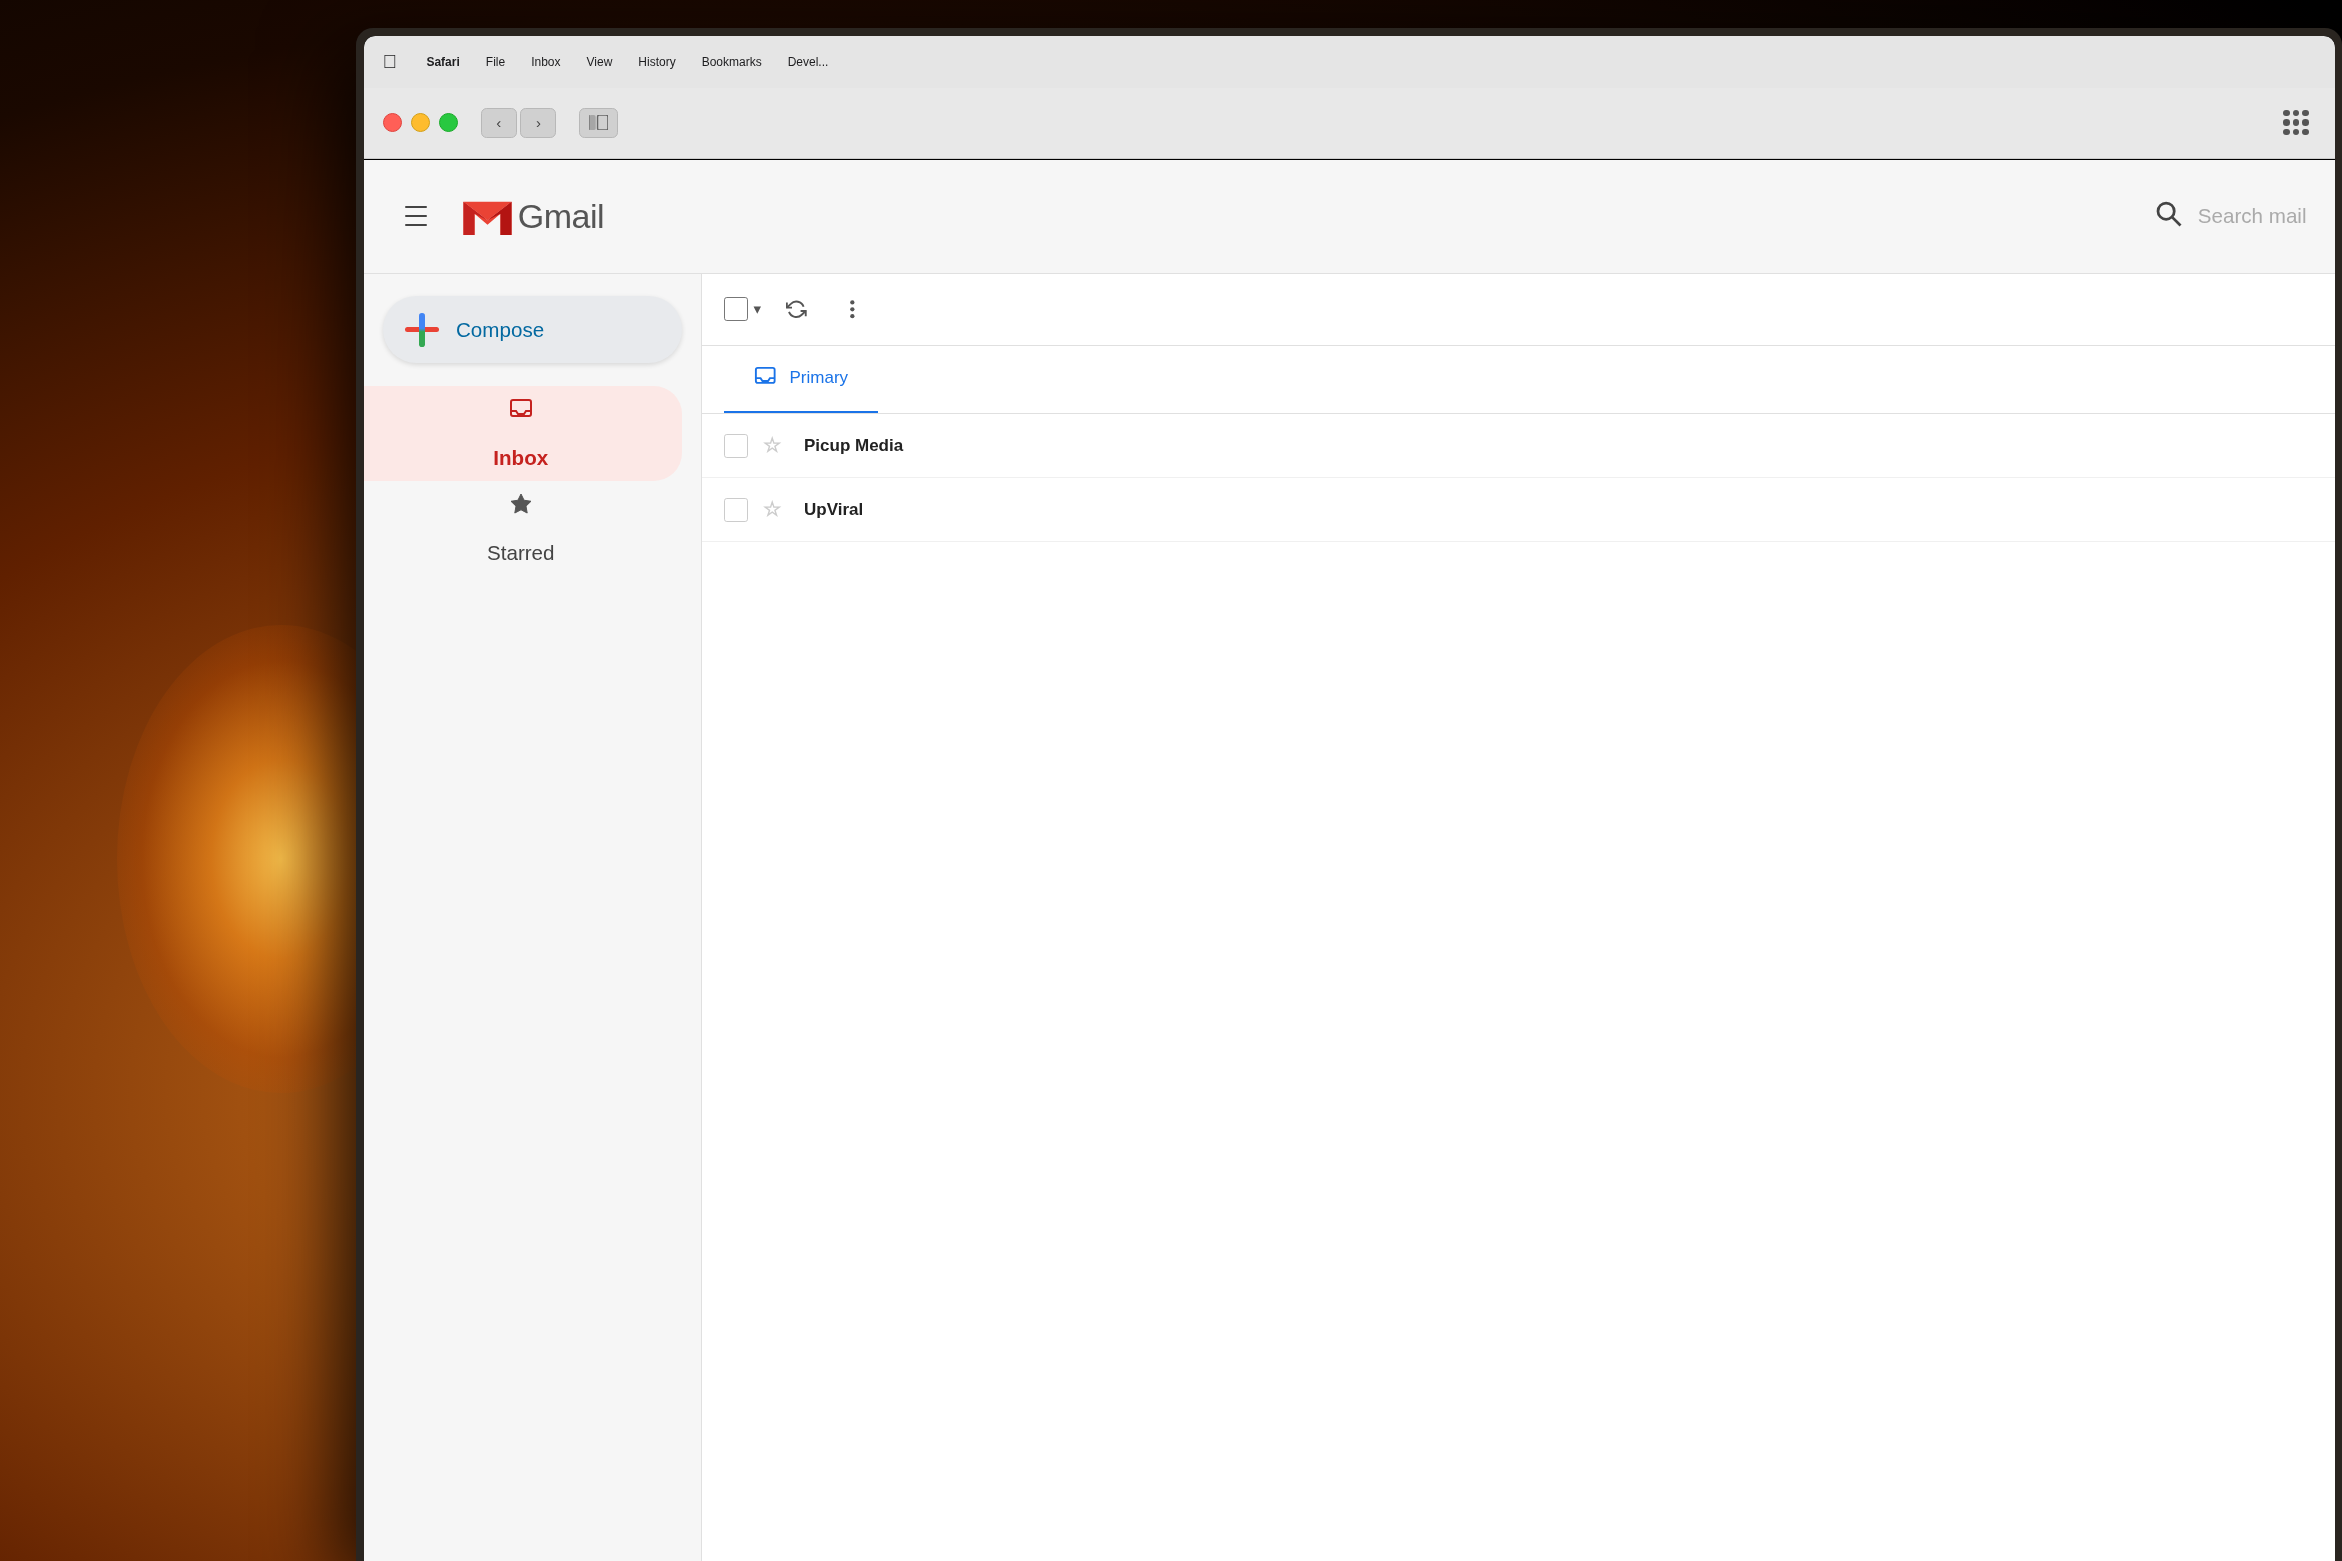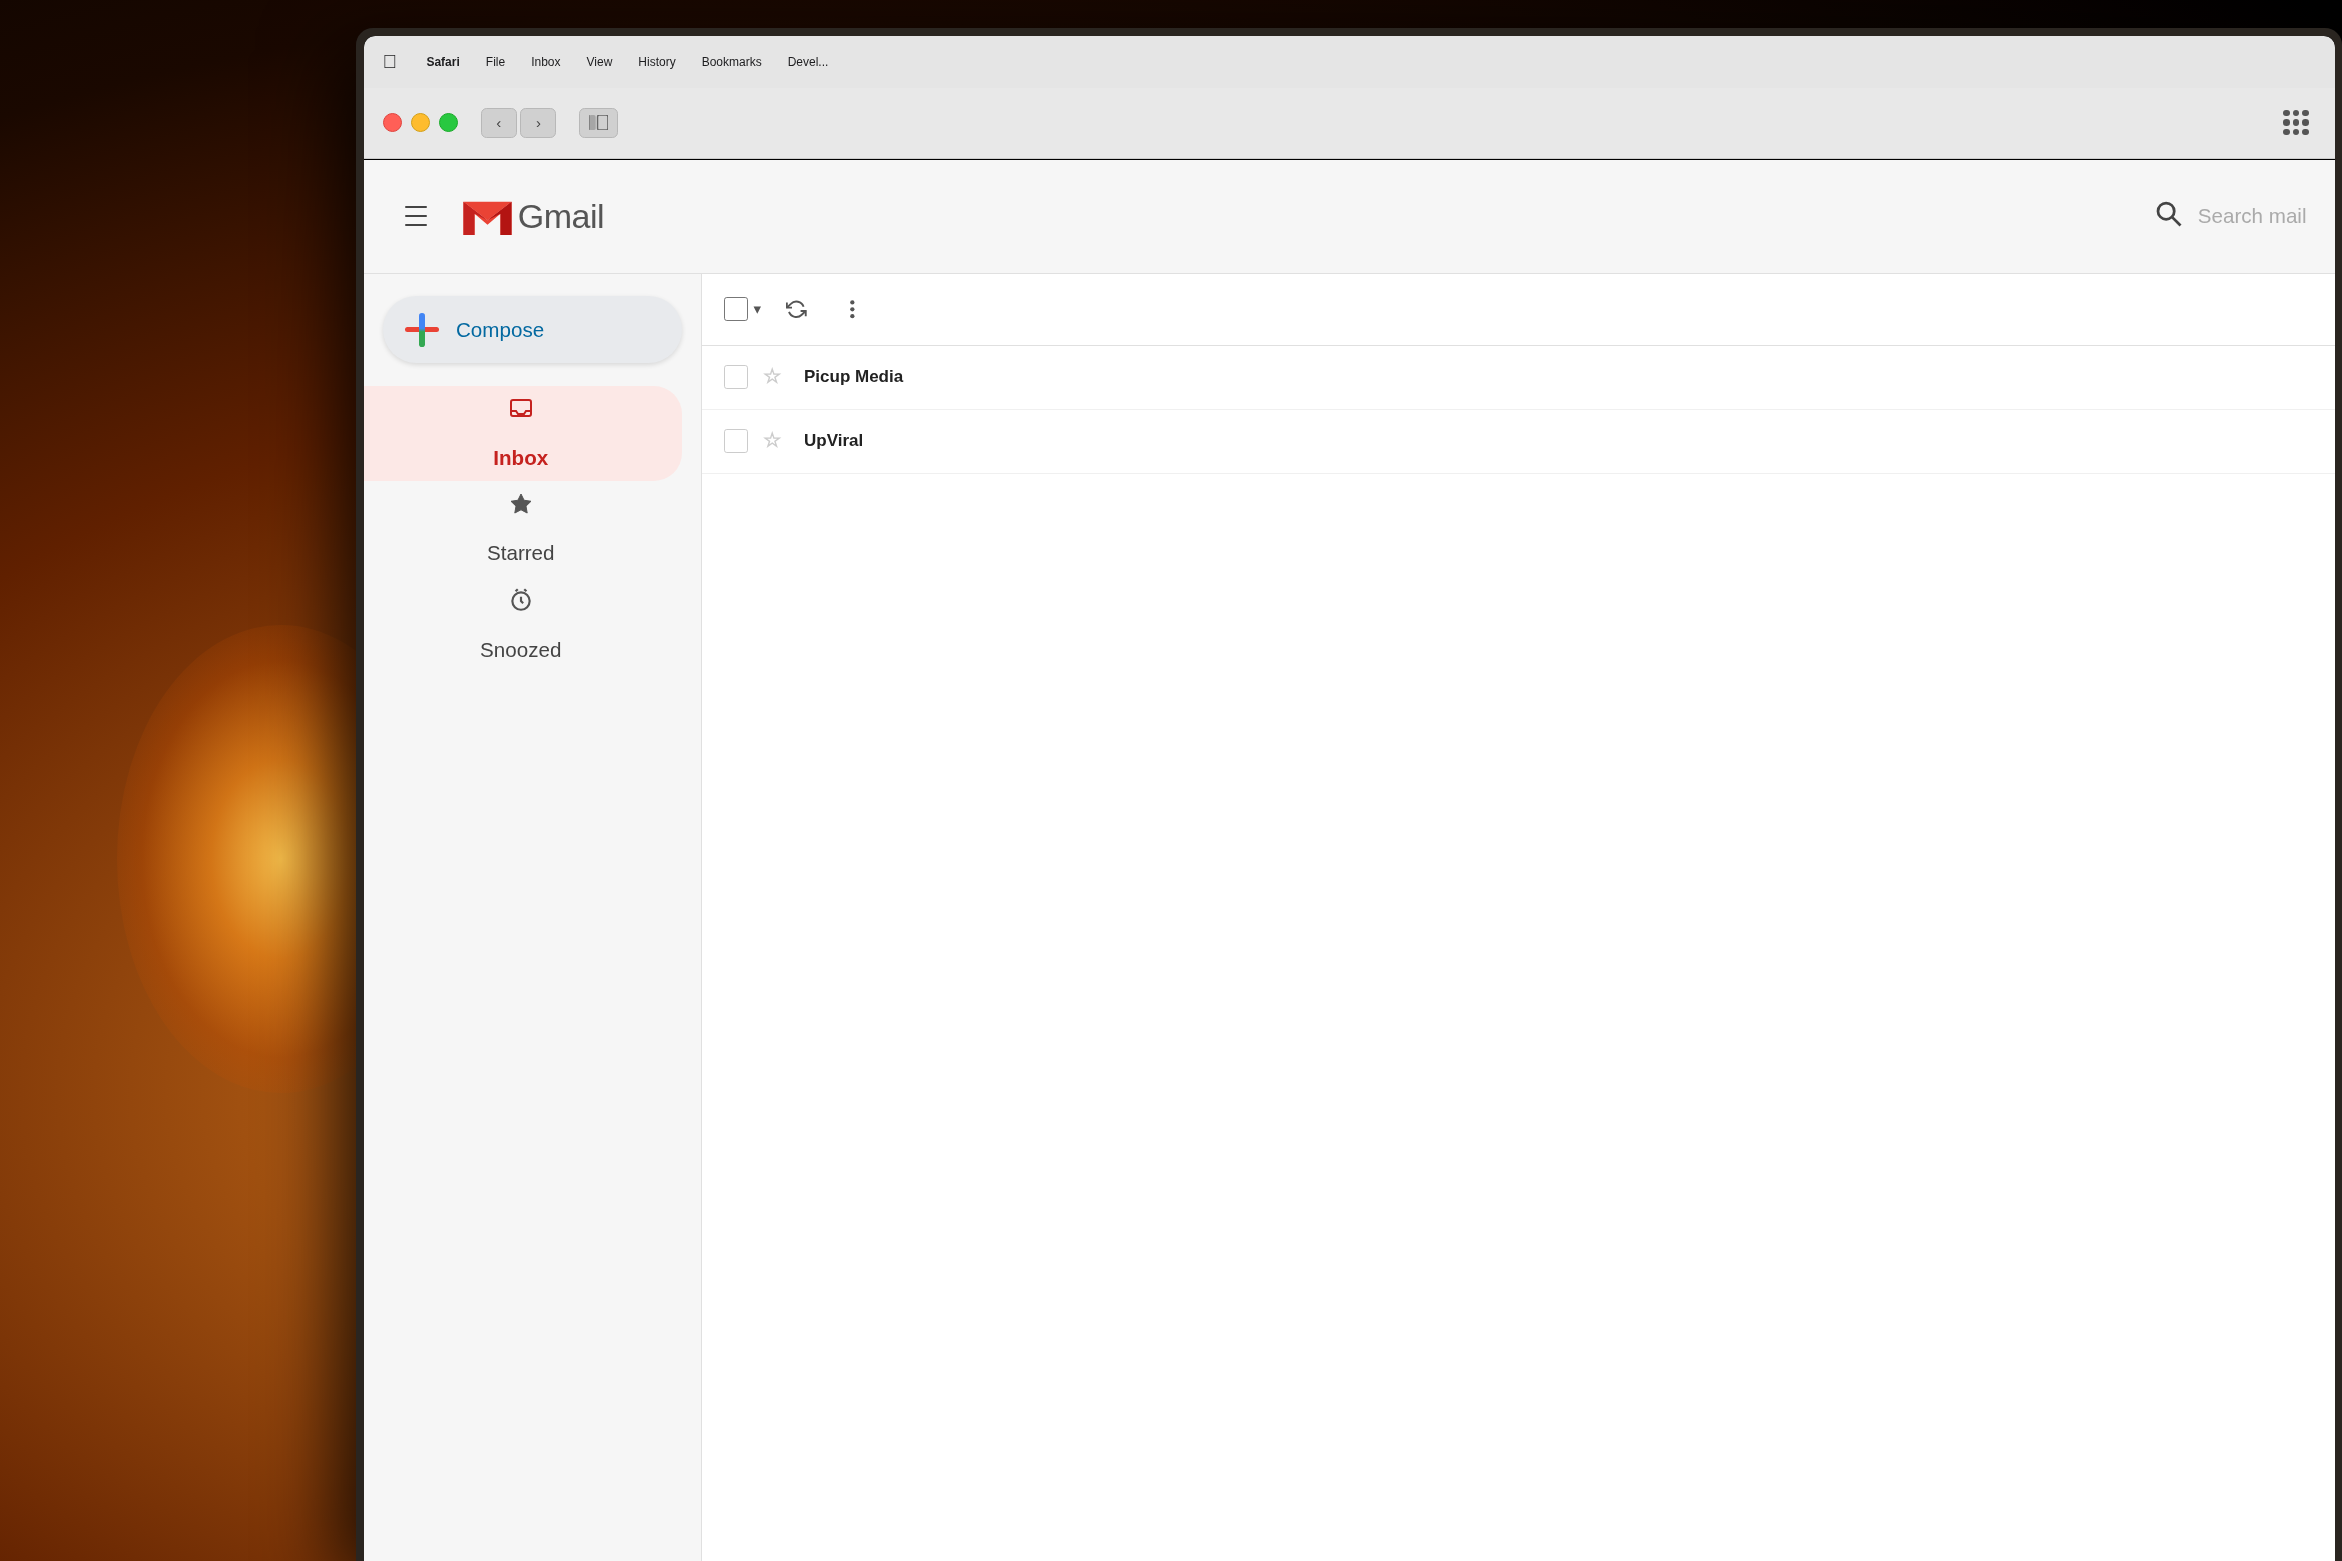--- a/index.html
+++ b/index.html
@@ -597,31 +597,20 @@
 
           <div class="nav-item">
             <span class="nav-item-icon">
               <svg width="24" height="24" viewBox="0 0 24 24" fill="#555" stroke="#555" stroke-width="1">
                 <polygon points="12,2 15.09,8.26 22,9.27 17,14.14 18.18,21.02 12,17.77 5.82,21.02 7,14.14 2,9.27 8.91,8.26"></polygon>
               </svg>
             </span>
             <span class="nav-item-label">Starred</span>
           </div>
 
-          <div class="nav-item">
-            <span class="nav-item-icon">
-              <svg width="26" height="26" viewBox="0 0 24 24" fill="none" stroke="#555" stroke-width="2">
-                <circle cx="12" cy="13" r="8"></circle>
-                <polyline points="12,9 12,13 14,15"></polyline>
-                <line x1="9" y1="2" x2="7" y2="4"></line>
-                <line x1="15" y1="2" x2="17" y2="4"></line>
-              </svg>
-            </span>
-            <span class="nav-item-label">Snoozed</span>
-          </div>
 
         </div>
 
         <div class="gmail-content">
 
           <div class="gmail-toolbar">
             <div style="display:flex; align-items:center; gap:5.6px;">
               <div class="toolbar-checkbox"></div>
               <span class="dropdown-arrow">▾</span>
             </div>
@@ -634,20 +623,31 @@
             </div>
             <div class="toolbar-btn">
               <svg width="4.7" height="20.6" viewBox="0 0 5 24">
                 <circle cx="2.5" cy="4" r="2.5" fill="#555"></circle>
                 <circle cx="2.5" cy="12" r="2.5" fill="#555"></circle>
                 <circle cx="2.5" cy="20" r="2.5" fill="#555"></circle>
               </svg>
             </div>
           </div>
 
+          <div class="gmail-tabs">
+            <div class="gmail-tab active">
+              <span class="tab-icon">
+                <svg width="22.5" height="22.5" viewBox="0 0 24 24" fill="none" stroke="#1a73e8" stroke-width="2">
+                  <rect x="2" y="3" width="20" height="16" rx="2"></rect>
+                  <path d="M2 14 L7 14 L9 17 L15 17 L17 14 L22 14"></path>
+                </svg>
+              </span>
+              <span>Primary</span>
+            </div>
+          </div>
 
           <div class="email-list">
 
             <div class="email-row unread">
               <div class="email-checkbox"></div>
               <span class="email-star">☆</span>
               <span class="email-sender">Picup Media</span>
             </div>
 
             <div class="email-row unread">

